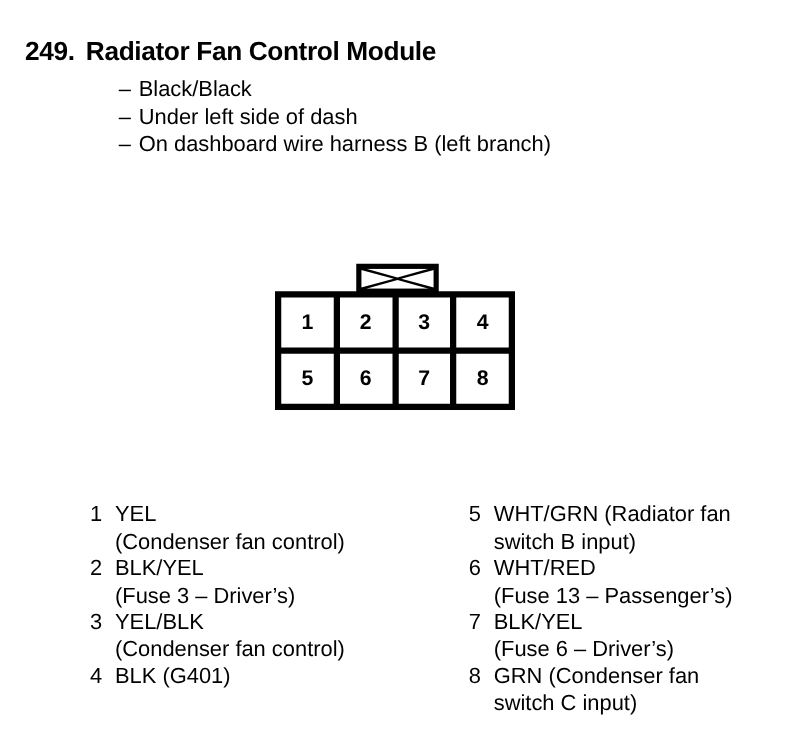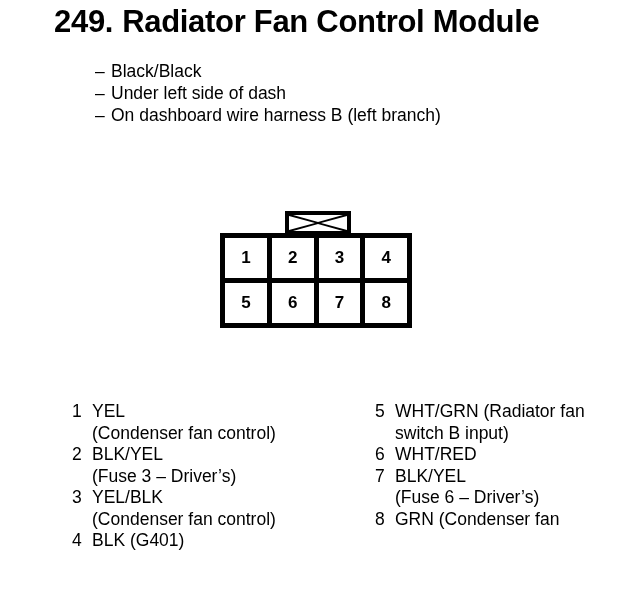--- a/index.html
+++ b/index.html
@@ -13,27 +13,26 @@
     position: relative;
     font-family: "Liberation Sans", sans-serif;
     color: #000000;
     overflow: hidden;
   }
 
   
   #page-title {
     position: absolute;
     left: 20px;
-    top: 4px;
-    font-size: 31px;
+    top: 24px;
+    font-size: 21px;
     font-weight: bold;
     letter-spacing: -0.3px;
     white-space: nowrap;
     line-height: 36px;
-    margin-left: 34px;
   }
   #title-number {
     margin-right: 9px;
   }
 
   
   #notes-list {
     position: absolute;
     left: 95px;
     top: 60px;
@@ -214,27 +213,29 @@
       <span class="legend-num">5</span>
       <span class="legend-text">WHT/GRN (Radiator fan</span>
     </div>
     <div class="legend-cont">switch B input)</div>
   </div>
   <div class="legend-entry">
     <div class="legend-line">
       <span class="legend-num">6</span>
       <span class="legend-text">WHT/RED</span>
     </div>
+    <div class="legend-cont">(Fuse 13 – Passenger’s)</div>
   </div>
   <div class="legend-entry">
     <div class="legend-line">
       <span class="legend-num">7</span>
       <span class="legend-text">BLK/YEL</span>
     </div>
     <div class="legend-cont">(Fuse 6 – Driver’s)</div>
   </div>
   <div class="legend-entry">
     <div class="legend-line">
       <span class="legend-num">8</span>
       <span class="legend-text">GRN (Condenser fan</span>
     </div>
+    <div class="legend-cont">switch C input)</div>
   </div>
 </div>
 
 </body></html>

